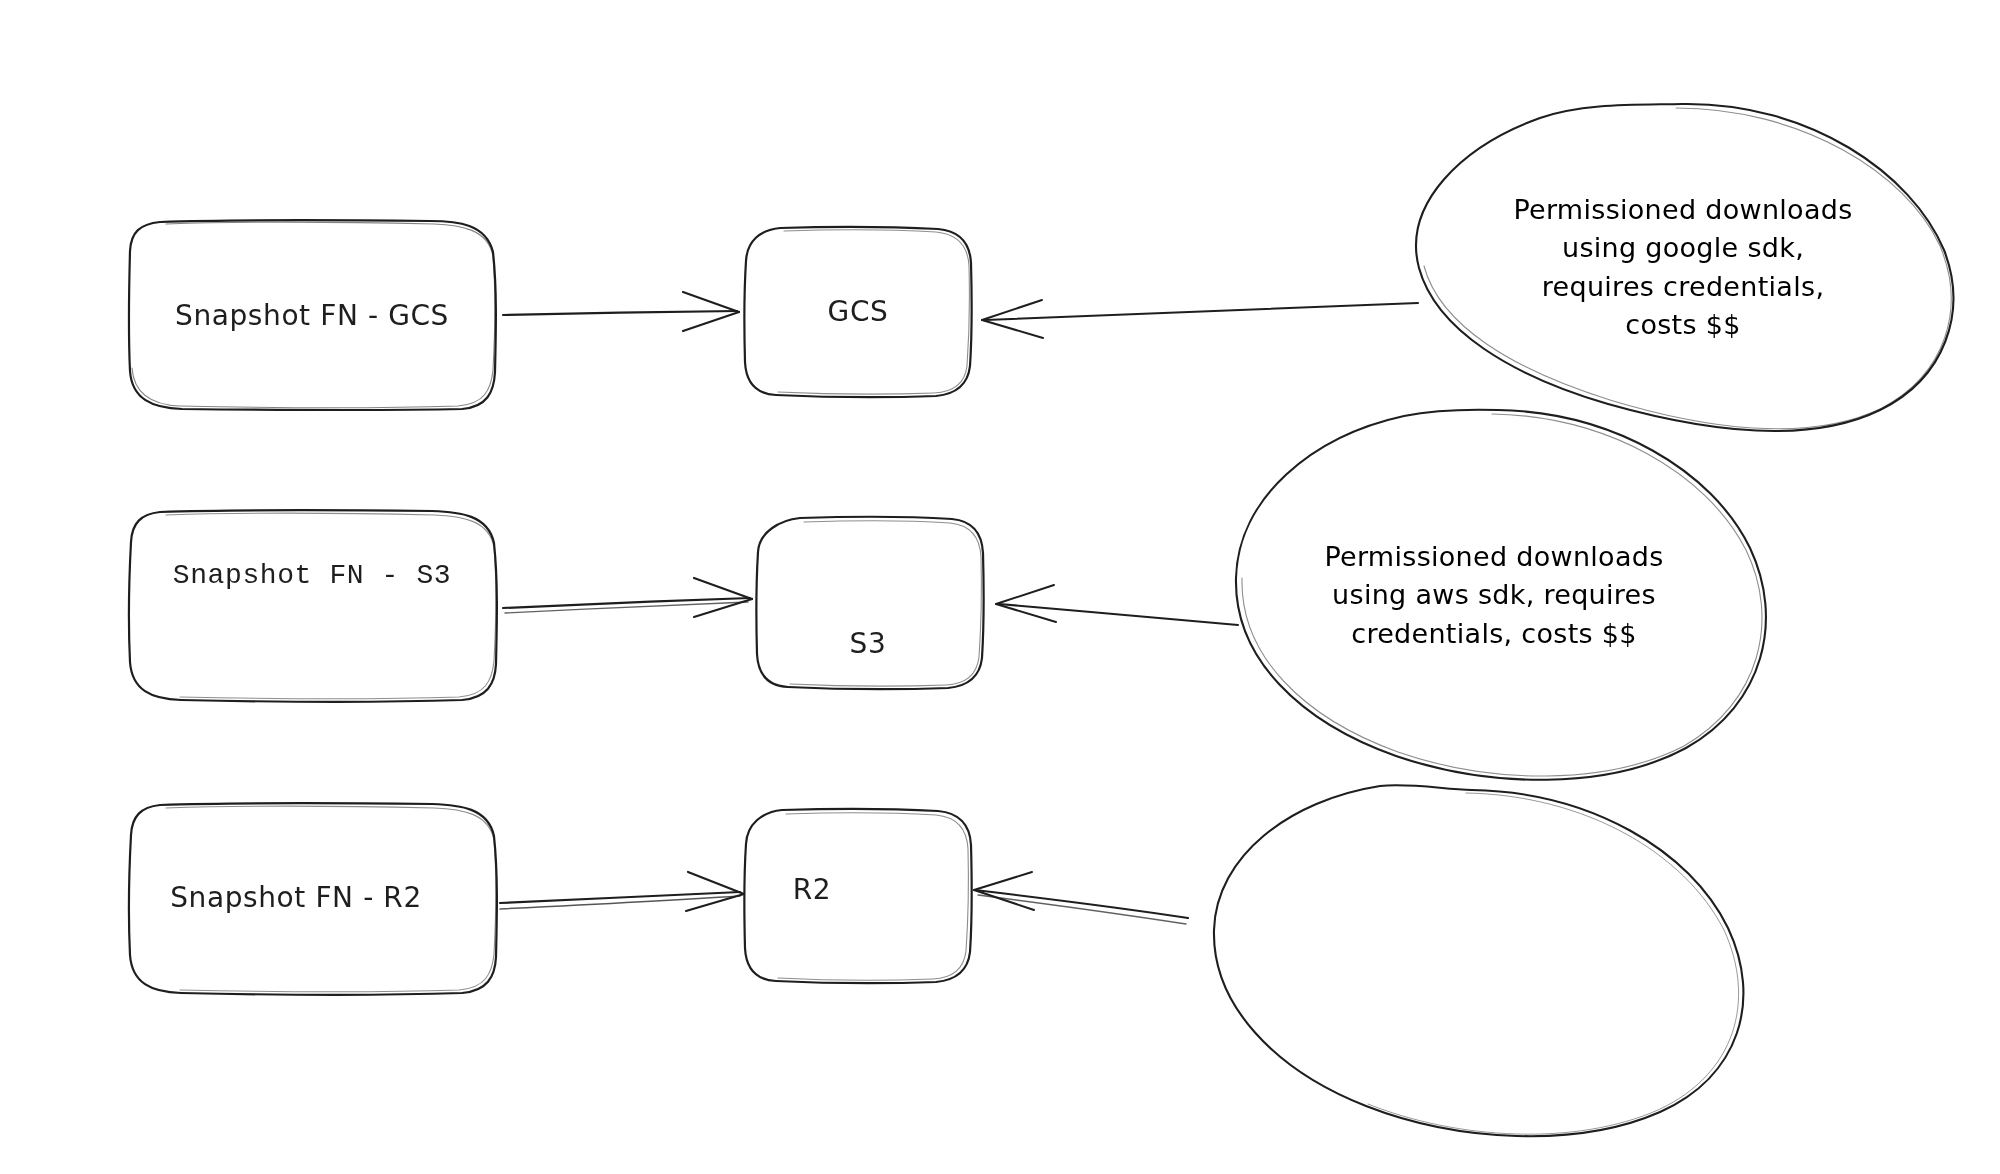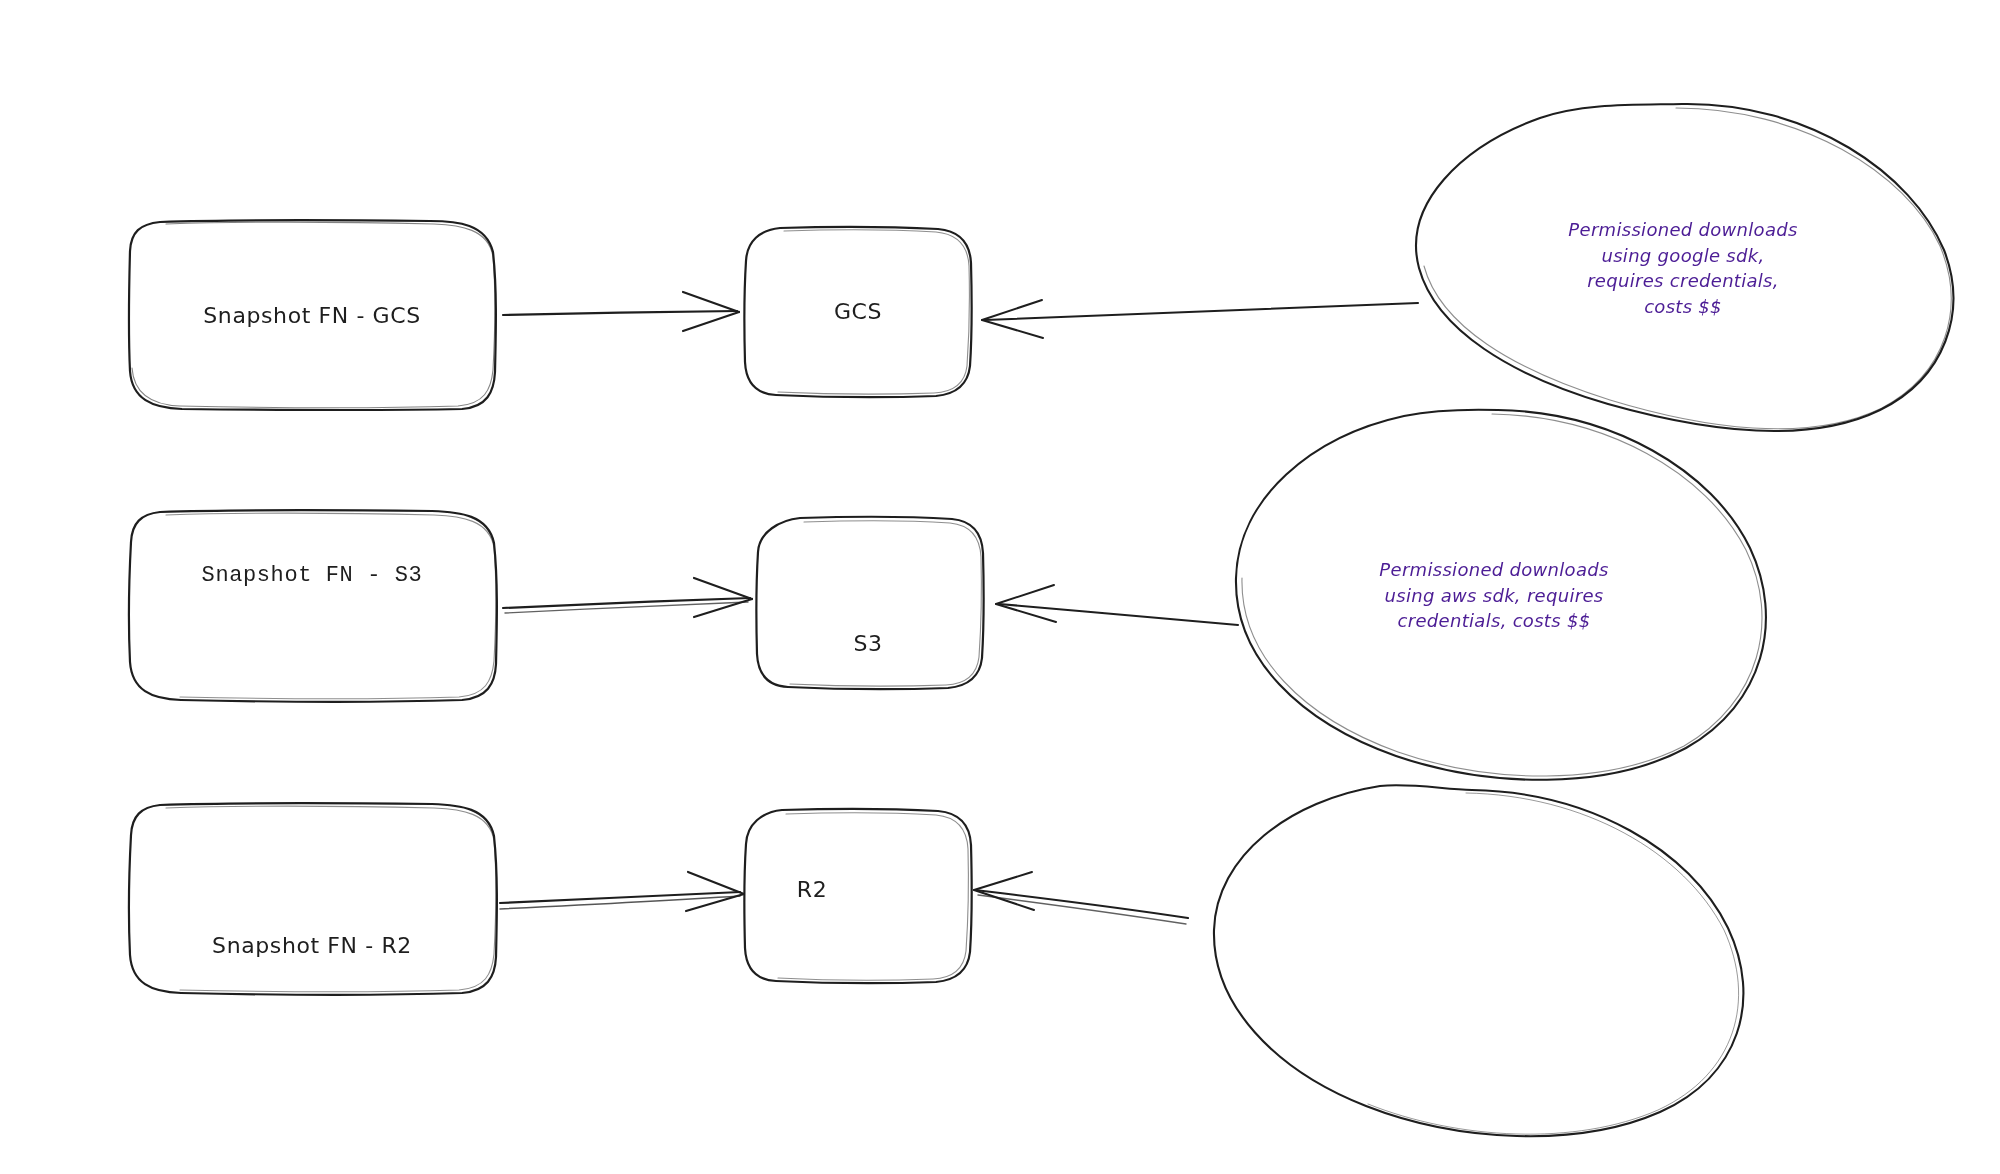--- a/index.html
+++ b/index.html
@@ -31,40 +31,39 @@
     fill: none;
     stroke: #1e1e1e;
     stroke-linecap: round;
     stroke-linejoin: round;
   }
   .node-label {
     position: absolute;
     text-align: right;
     color: #1e1e1e;
     font-family: "DejaVu Sans", sans-serif;
-    font-size: 22px;
+    font-size: 28px;
     letter-spacing: 0.6px;
     line-height: 1.35;
     white-space: pre-line;
     transform: translate(-50%, -50%);
     pointer-events: none;
     font-weight: 400;
   }
   .note-label {
     position: absolute;
     text-align: center;
-    color: #4c1d95;
+    color: #000000;
     font-family: "DejaVu Sans", sans-serif;
-    font-size: 18px;
+    font-size: 27px;
     letter-spacing: 0.3px;
     line-height: 1.42;
     white-space: pre-line;
     transform: translate(-50%, -50%);
     pointer-events: none;
-    font-style: italic;
   }
   .hit {
     position: absolute;
     background: transparent;
   }
 </style>
 </head>
 <body>
 
 <div id="canvas">
@@ -167,21 +166,21 @@
 costs $$</div>
 
   <div class="node-label" style="left:312px; top:576px;font-family:Liberation Mono, monospace;">Snapshot FN - S3</div>
 
   <div class="node-label" style="left:868px; top:600px;margin-top:44px;">S3</div>
 
   <div class="note-label" style="left:1494px; top:595px; width:400px;">Permissioned downloads
 using aws sdk, requires
 credentials, costs $$</div>
 
-  <div class="node-label" style="left:312px; top:898px;margin-top:48px;">Snapshot FN - R2</div>
+  <div class="node-label" style="left:296px; top:898px;">Snapshot FN - R2</div>
 
   <div class="node-label" style="left:812px; top:890px;">R2</div>
 
 
   <div class="hit" style="left:128px; top:220px; width:368px; height:190px;"></div>
   <div class="hit" style="left:744px; top:227px; width:228px; height:170px;"></div>
   <div class="hit" style="left:1418px; top:103px; width:532px; height:344px; border-radius:50%;"></div>
 
   <div class="hit" style="left:128px; top:510px; width:368px; height:192px;"></div>
   <div class="hit" style="left:756px; top:516px; width:228px; height:173px;"></div>

